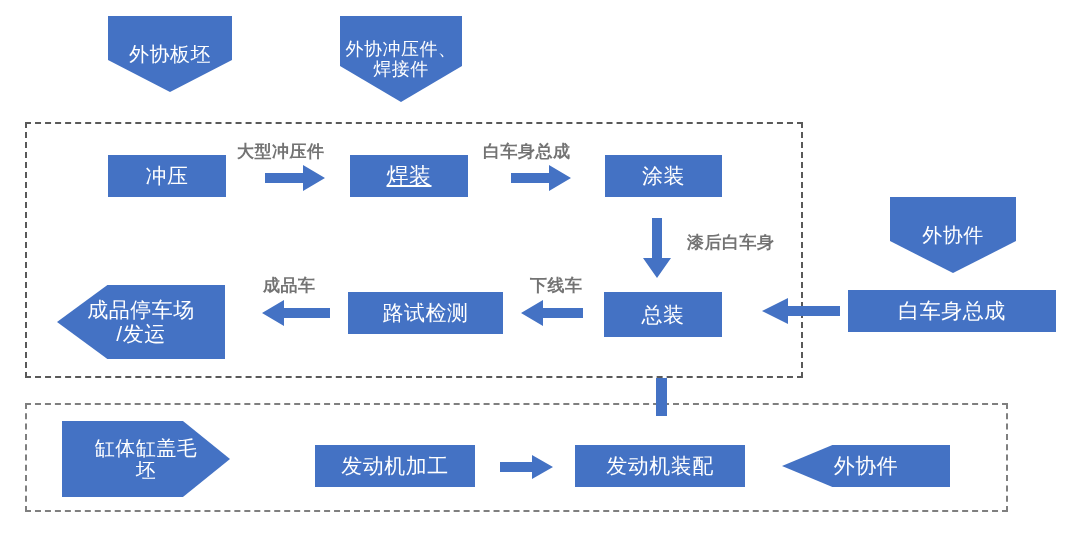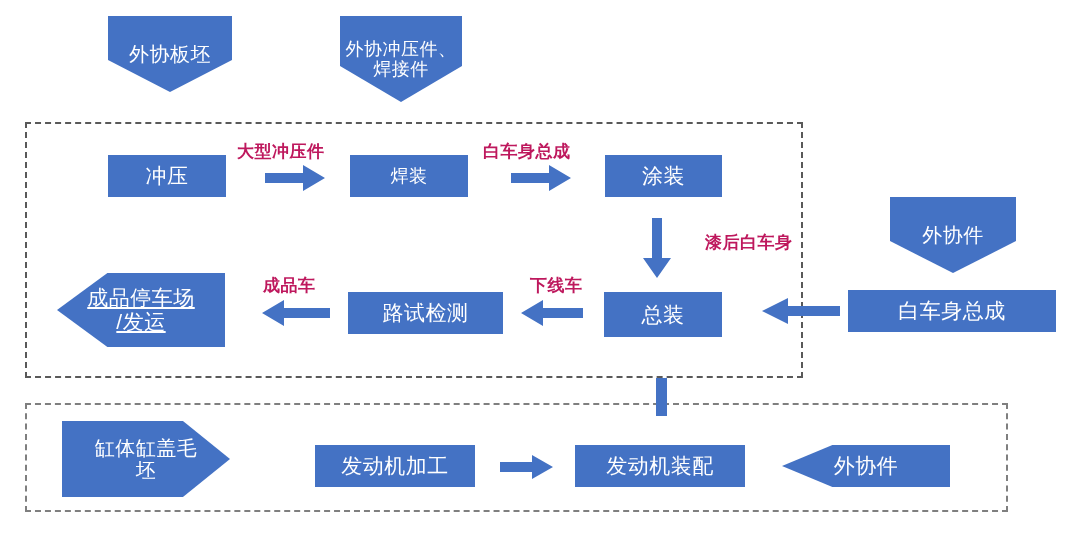--- a/index.html
+++ b/index.html
@@ -43,21 +43,21 @@
   
   .arrow-left-shape {
     clip-path: polygon(30% 0%, 100% 0%, 100% 100%, 30% 100%, 0% 50%);
   }
   
   .arrow-right-shape {
     clip-path: polygon(0% 0%, 72% 0%, 100% 50%, 72% 100%, 0% 100%);
   }
   .edge-label {
     position: absolute;
-    color: #be185d;
+    color: #737373;
     font-weight: bold;
     white-space: nowrap;
     letter-spacing: 0.5px;
   }
   .zone {
     position: absolute;
     box-sizing: border-box;
     background: transparent;
   }
   .zone-solidish {
@@ -86,35 +86,35 @@
 焊接件</div>
 
   <div class="node rounded" style="left:108px; top:155px; width:118px; height:42px; font-size:21px;">冲压</div>
 
   <div class="edge-label" style="left:237px; top:140px; font-size:17px;">大型冲压件</div>
 
   <svg class="arrow-svg" style="left:265px; top:165px; width:62px; height:26px;" viewBox="0 0 62 26">
     <path d="M0 8 L38 8 L38 0 L60 13 L38 26 L38 18 L0 18 Z" fill="#4472C4"></path>
   </svg>
 
-  <div class="node rounded" style="left:350px; top:155px; width:118px; height:42px; font-size:18px;">焊装</div>
+  <div class="node rounded" style="left:350px; top:155px; width:118px; height:42px; font-size:22px;text-decoration:underline;">焊装</div>
 
   <div class="edge-label" style="left:483px; top:140px; font-size:17px;">白车身总成</div>
 
   <svg class="arrow-svg" style="left:511px; top:165px; width:62px; height:26px;" viewBox="0 0 62 26">
     <path d="M0 8 L38 8 L38 0 L60 13 L38 26 L38 18 L0 18 Z" fill="#4472C4"></path>
   </svg>
 
   <div class="node rounded" style="left:605px; top:155px; width:117px; height:42px; font-size:21px;">涂装</div>
 
   <svg class="arrow-svg" style="left:643px; top:218px; width:28px; height:62px;" viewBox="0 0 28 62">
     <path d="M9 0 L19 0 L19 40 L28 40 L14 60 L0 40 L9 40 Z" fill="#4472C4"></path>
   </svg>
 
-  <div class="edge-label" style="left:705px; top:231px; font-size:17px;">漆后白车身</div>
+  <div class="edge-label" style="left:687px; top:231px; font-size:17px;">漆后白车身</div>
 
   <div class="node pent-down" style="left:890px; top:197px; width:126px; height:76px; font-size:20px;">外协件</div>
 
   <div class="node rounded" style="left:848px; top:290px; width:208px; height:42px; font-size:21px;">白车身总成</div>
 
   <svg class="arrow-svg" style="left:762px; top:298px; width:78px; height:26px;" viewBox="0 0 78 26">
     <path d="M78 8 L26 8 L26 0 L0 13 L26 26 L26 18 L78 18 Z" fill="#4472C4"></path>
   </svg>
 
   <div class="node rounded" style="left:604px; top:292px; width:118px; height:45px; font-size:21px;">总装</div>
@@ -126,21 +126,21 @@
   </svg>
 
   <div class="node rounded" style="left:348px; top:292px; width:155px; height:42px; font-size:21px;">路试检测</div>
 
   <div class="edge-label" style="left:263px; top:274px; font-size:17px;">成品车</div>
 
   <svg class="arrow-svg" style="left:262px; top:300px; width:68px; height:26px;" viewBox="0 0 68 26">
     <path d="M68 8 L22 8 L22 0 L0 13 L22 26 L22 18 L68 18 Z" fill="#4472C4"></path>
   </svg>
 
-  <div class="node arrow-left-shape" style="left:57px; top:273px; width:168px; height:74px; font-size:21px;text-decoration:underline;">成品停车场
+  <div class="node arrow-left-shape" style="left:57px; top:285px; width:168px; height:74px; font-size:21px;">成品停车场
 /发运</div>
 
   <svg class="arrow-svg" style="left:648px; top:378px; width:26px; height:38px;" viewBox="0 0 26 38">
     <rect x="8" y="0" width="11" height="38" fill="#4472C4"></rect>
   </svg>
 
   <div class="node arrow-right-shape" style="left:62px; top:421px; width:168px; height:76px; font-size:20px;">缸体缸盖毛
 坯</div>
 
   <div class="node rounded" style="left:315px; top:445px; width:160px; height:42px; font-size:21px;">发动机加工</div>

